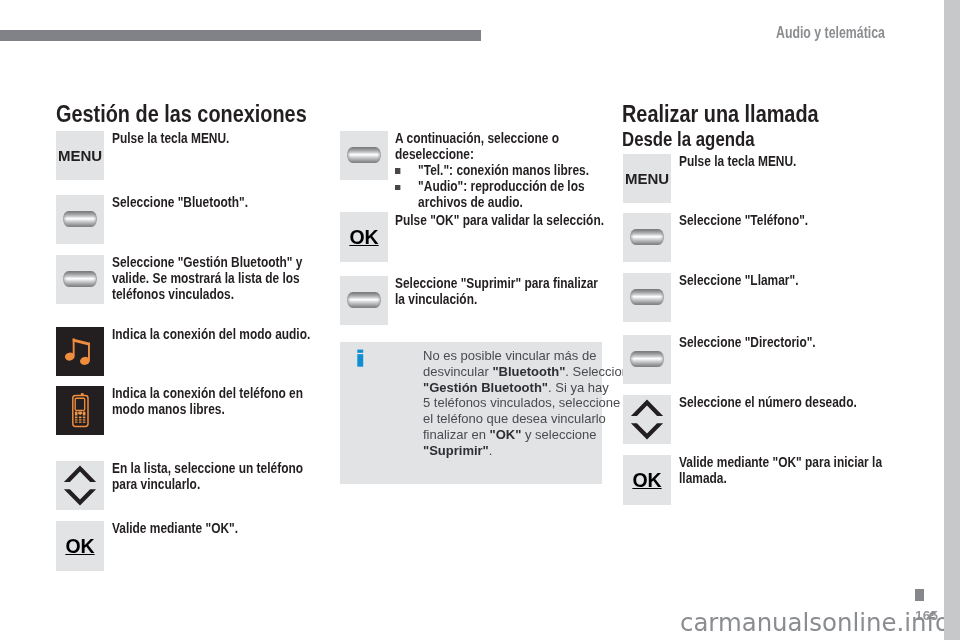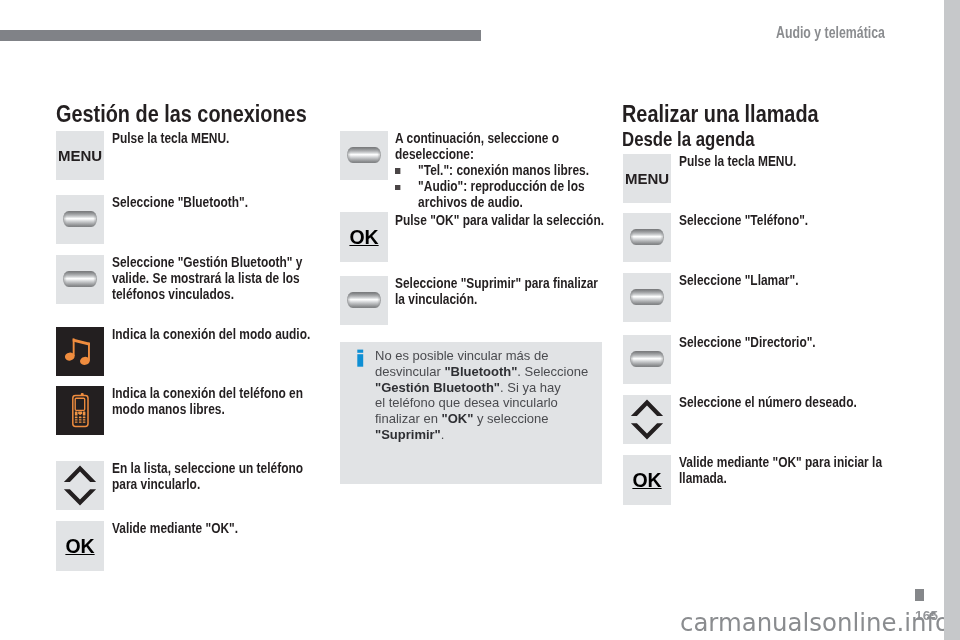--- a/index.html
+++ b/index.html
@@ -28,21 +28,21 @@
   .knob:after{content:"";position:absolute;left:0;top:0;right:0;bottom:0;border-radius:6px/8.25px;
         background:linear-gradient(to right,rgba(95,97,99,.75) 0%,rgba(95,97,99,.28) 4%,rgba(95,97,99,0) 11%,rgba(95,97,99,0) 89%,rgba(95,97,99,.28) 96%,rgba(95,97,99,.75) 100%);}
 
   .txt{position:absolute;font-size:15.5px;font-weight:bold;color:#231f20;line-height:16.2px;
        transform:scaleX(.77);transform-origin:left top;}
 
   .bullet-row{position:relative;padding-left:30px;}
   .bullet-row:before{content:"";position:absolute;left:0px;top:6.4px;width:6.5px;height:5.5px;background:#4a4546;}
 
   .infobox{position:absolute;background:#e1e3e5;}
-  .infotxt{position:absolute;font-size:13px;color:#4a4b4f;line-height:15.8px;}
+  .infotxt{position:absolute;font-size:13px;color:#4a4b4f;line-height:15.8px;margin-left:48px;}
   .infotxt b{font-weight:bold;color:#2e2f33;}
 
   .pagemark{position:absolute;width:9px;height:12px;background:#85878a;}
   .pagenum{position:absolute;font-size:13.5px;font-weight:bold;color:#949699;letter-spacing:.2px;}
   .watermark{position:absolute;font-size:24.4px;color:#8a8c8f;font-family:"DejaVu Sans",sans-serif;white-space:nowrap;}
 </style>
 </head>
 <body>
 
 <div class="page">
@@ -138,20 +138,21 @@
 
   <div class="infobox" style="left:340px;top:342px;width:262px;height:142px;">
     <svg width="10" height="28" viewBox="0 0 10 28" style="position:absolute;left:17px;top:6px;">
       <rect x="0.3" y="1.6" width="5.9" height="3.2" fill="#0e8fd4"></rect>
       <rect x="0.3" y="6.2" width="5.9" height="12.5" fill="#0e8fd4"></rect>
     </svg>
     <div class="infotxt" style="left:35px;top:6px;width:230px;white-space:nowrap;">
         <div><span>No es posible vincular más de</span></div>
         <div><span>desvincular </span><b>"Bluetooth"</b><span>. Seleccione</span></div>
         <div><b>"Gestión Bluetooth"</b><span>. Si ya hay</span></div>
+        <div><span>5 teléfonos vinculados, seleccione</span></div>
         <div><span>el teléfono que desea vincularlo</span></div>
         <div><span>finalizar en </span><b>"OK"</b><span> y seleccione</span></div>
         <div><b>"Suprimir"</b><span>.</span></div>
       </div>
   </div>
 
   <div class="h1" style="left:622px;top:102px;">Realizar una llamada</div>
   <div class="h2" style="left:622px;top:128px;">Desde la agenda</div>
 
   <div class="icon-box" style="left:623px;top:154px;height:49px;">

